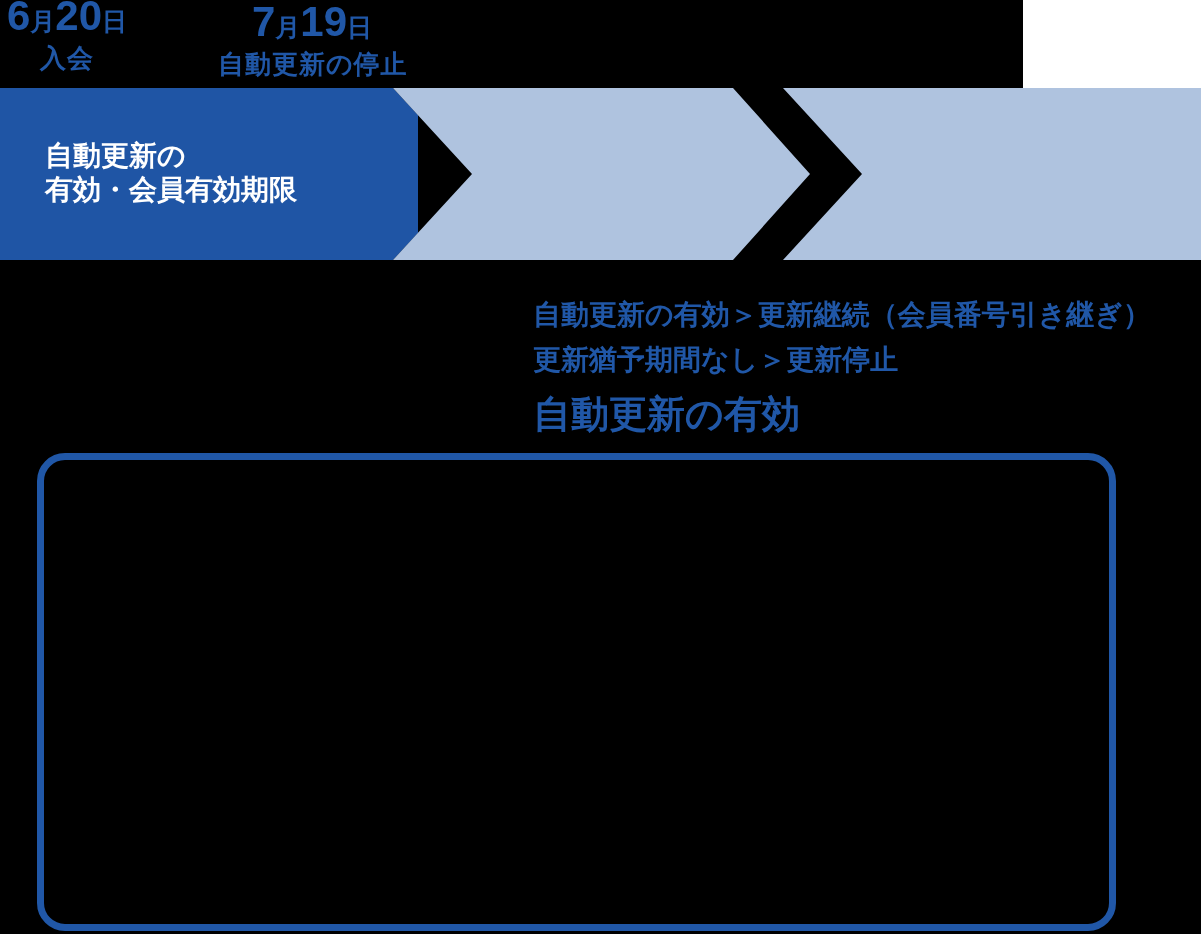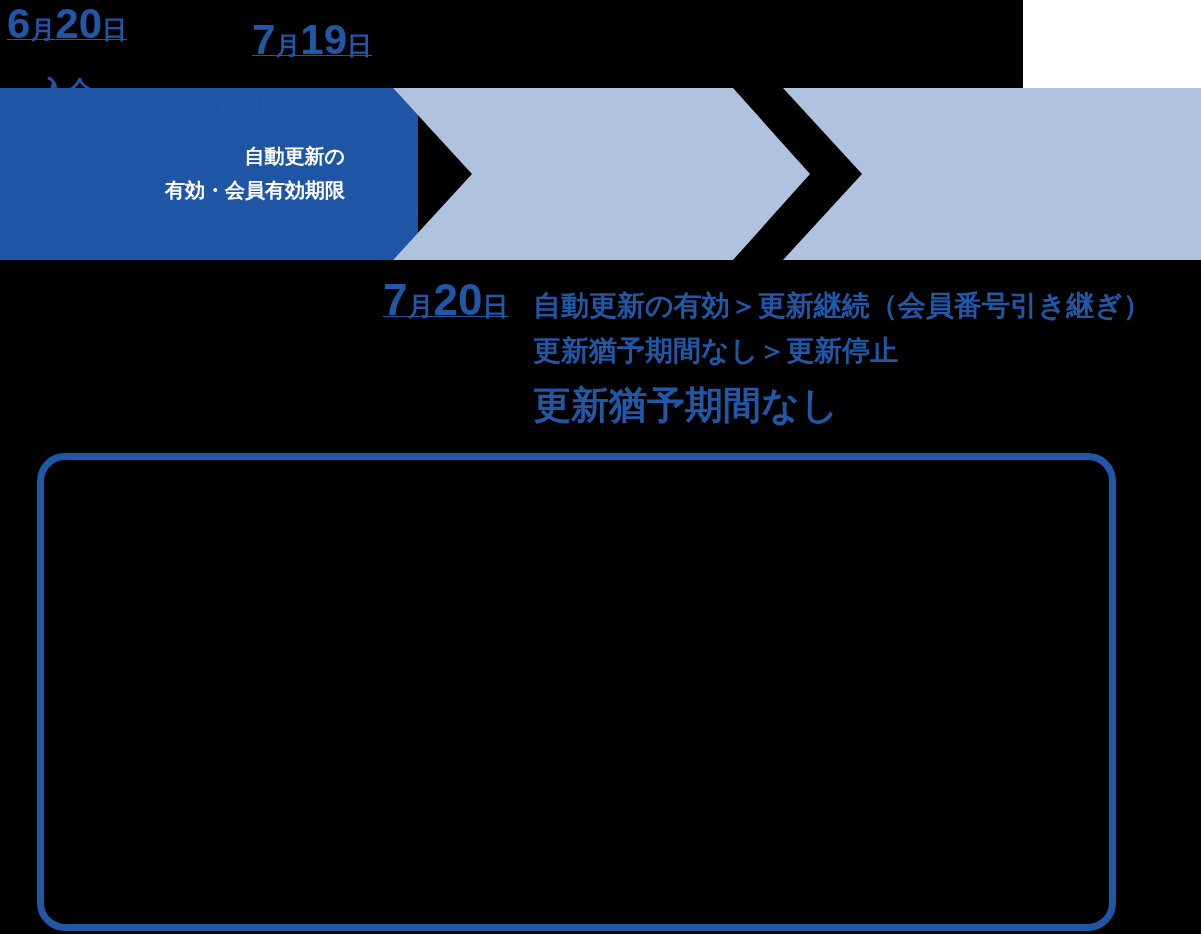--- a/index.html
+++ b/index.html
@@ -21,58 +21,58 @@
     height: 934px;
   }
   
   .date-block {
     position: absolute;
     text-align: center;
     color: #2057A7;
     font-weight: 700;
     white-space: nowrap;
   }
-  .date-line { line-height: 48px; text-decoration: underline; }
+  .date-line { line-height: 32px; }
   .d-big  { font-size: 42px; letter-spacing: 0px; }
   .d-small{ font-size: 25px; }
   .date-caption {
     font-size: 26px;
     font-weight: 700;
-    margin-top: 16px;
+    margin-top: 0;
     letter-spacing: 1px;
   }
   .join-date   { left: 0px;   top: 0px;  width: 134px; }
-  .expiry-date { left: 218px; top: 16px;  width: 188px; }
+  .expiry-date { left: 218px; top: 6px;  width: 188px; }
   
   .banner-label {
     position: absolute;
     left: 45px; top: 139px;
     width: 300px;
-    text-align: right;
+    text-align: left;
     color: #FFFFFF;
-    font-size: 20px;
+    font-size: 28px;
     font-weight: 700;
     line-height: 34px;
     white-space: nowrap;
   }
   
   .renewal-date {
     position: absolute;
     left: 383px; top: 276px;
     text-align: left;
     color: #2057A7;
     font-weight: 700;
     white-space: nowrap;
   }
   .renewal-date .d-big { font-size: 44px; }
   .renewal-date .d-small { font-size: 26px; }
   
   .outcomes {
     position: absolute;
-    left: 533px; top: 290px;
+    left: 533px; top: 299px;
     color: #2057A7;
     font-weight: 700;
     white-space: nowrap;
   }
   .outcome-line {
     font-size: 28px;
     line-height: 32px;
     margin: 0 0 13px 0;
   }
   .outcome-grace {
@@ -115,27 +115,22 @@
       <span class="d-big">7</span><span class="d-small">月</span><span class="d-big">19</span><span class="d-small">日</span>
     </div>
     <div class="date-caption">自動更新の停止</div>
   </div>
 
   <div class="banner-label">
     <div>自動更新の</div>
     <div>有効・会員有効期限</div>
   </div>
 
-  <div class="date-block renewal-date">
-    <div class="date-line">
-      <span class="d-big">7</span><span class="d-small">月</span><span class="d-big">20</span><span class="d-small">日</span>
-    </div>
-  </div>
 
   <div class="outcomes">
     <div class="outcome-line">自動更新の有効＞更新継続（会員番号引き継ぎ）</div>
     <div class="outcome-line">更新猶予期間なし＞更新停止</div>
-    <div class="outcome-grace">更新猶予期間なし</div>
+    <div class="outcome-grace">自動更新の有効</div>
   </div>
 
   <div class="note-box"></div>
 
 </div>
 
 </body></html>

